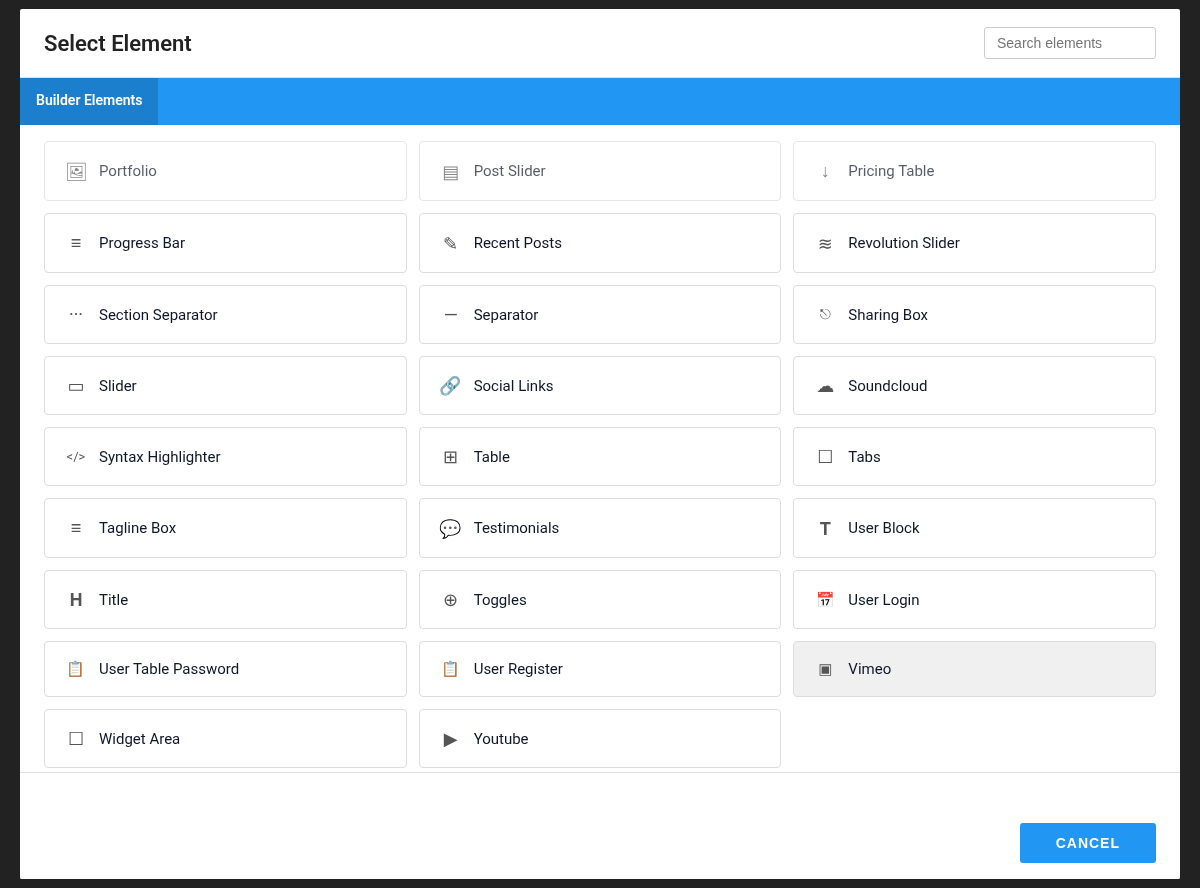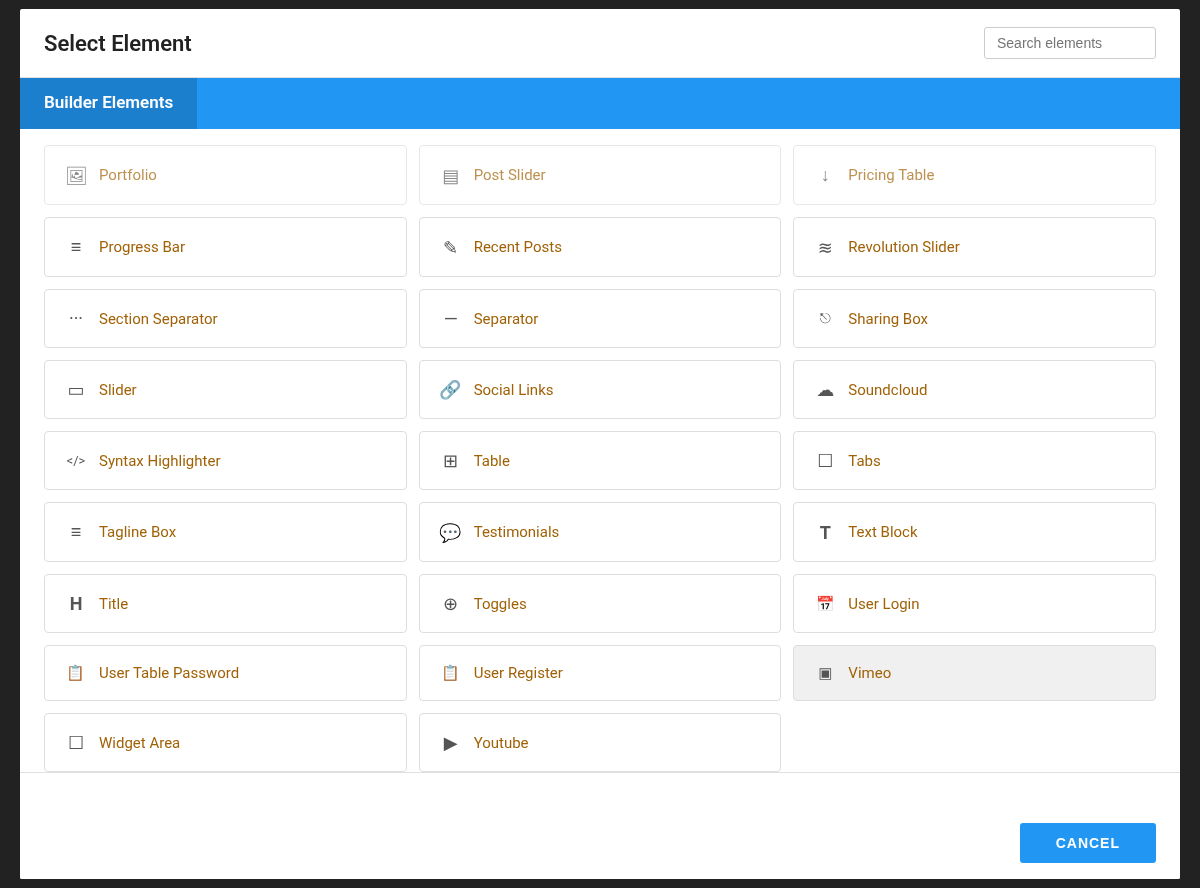--- a/index.html
+++ b/index.html
@@ -49,22 +49,22 @@
       width: 172px;
       color: #666;
       outline: none;
     }
     .tabs-bar {
       background: #2196f3;
       display: flex;
       flex-shrink: 0;
     }
     .tab {
-      padding: 14px 24px;
-      font-size: 17px;
+      padding: 14px 16px;
+      font-size: 14px;
       color: rgba(255,255,255,0.85);
       cursor: pointer;
       border-bottom: 3px solid transparent;
     }
     .tab.active {
       color: #fff;
       background: rgba(0,0,0,0.15);
       font-weight: 600;
     }
     .modal-body {
@@ -93,21 +93,21 @@
     }
     .element-icon {
       font-size: 18px;
       color: #555;
       width: 22px;
       text-align: center;
       flex-shrink: 0;
     }
     .element-label {
       font-size: 15px;
-      color: #a16207;
+      color: #0f172a;
       font-weight: 400;
     }
     .modal-footer {
       border-top: 1px solid #e0e0e0;
       padding: 16px 24px;
       display: flex;
       justify-content: flex-end;
       flex-shrink: 0;
       background: #fff;
     }
@@ -218,21 +218,21 @@
         <div class="element-card">
           <span class="element-icon">≡</span>
           <span class="element-label">Tagline Box</span>
         </div>
         <div class="element-card">
           <span class="element-icon">💬</span>
           <span class="element-label">Testimonials</span>
         </div>
         <div class="element-card">
           <span class="element-icon" style="font-weight:700;">T</span>
-          <span class="element-label">Text Block</span>
+          <span class="element-label">User Block</span>
         </div>
 
         <div class="element-card">
           <span class="element-icon" style="font-weight:700;">H</span>
           <span class="element-label">Title</span>
         </div>
         <div class="element-card">
           <span class="element-icon">⊕</span>
           <span class="element-label">Toggles</span>
         </div>

